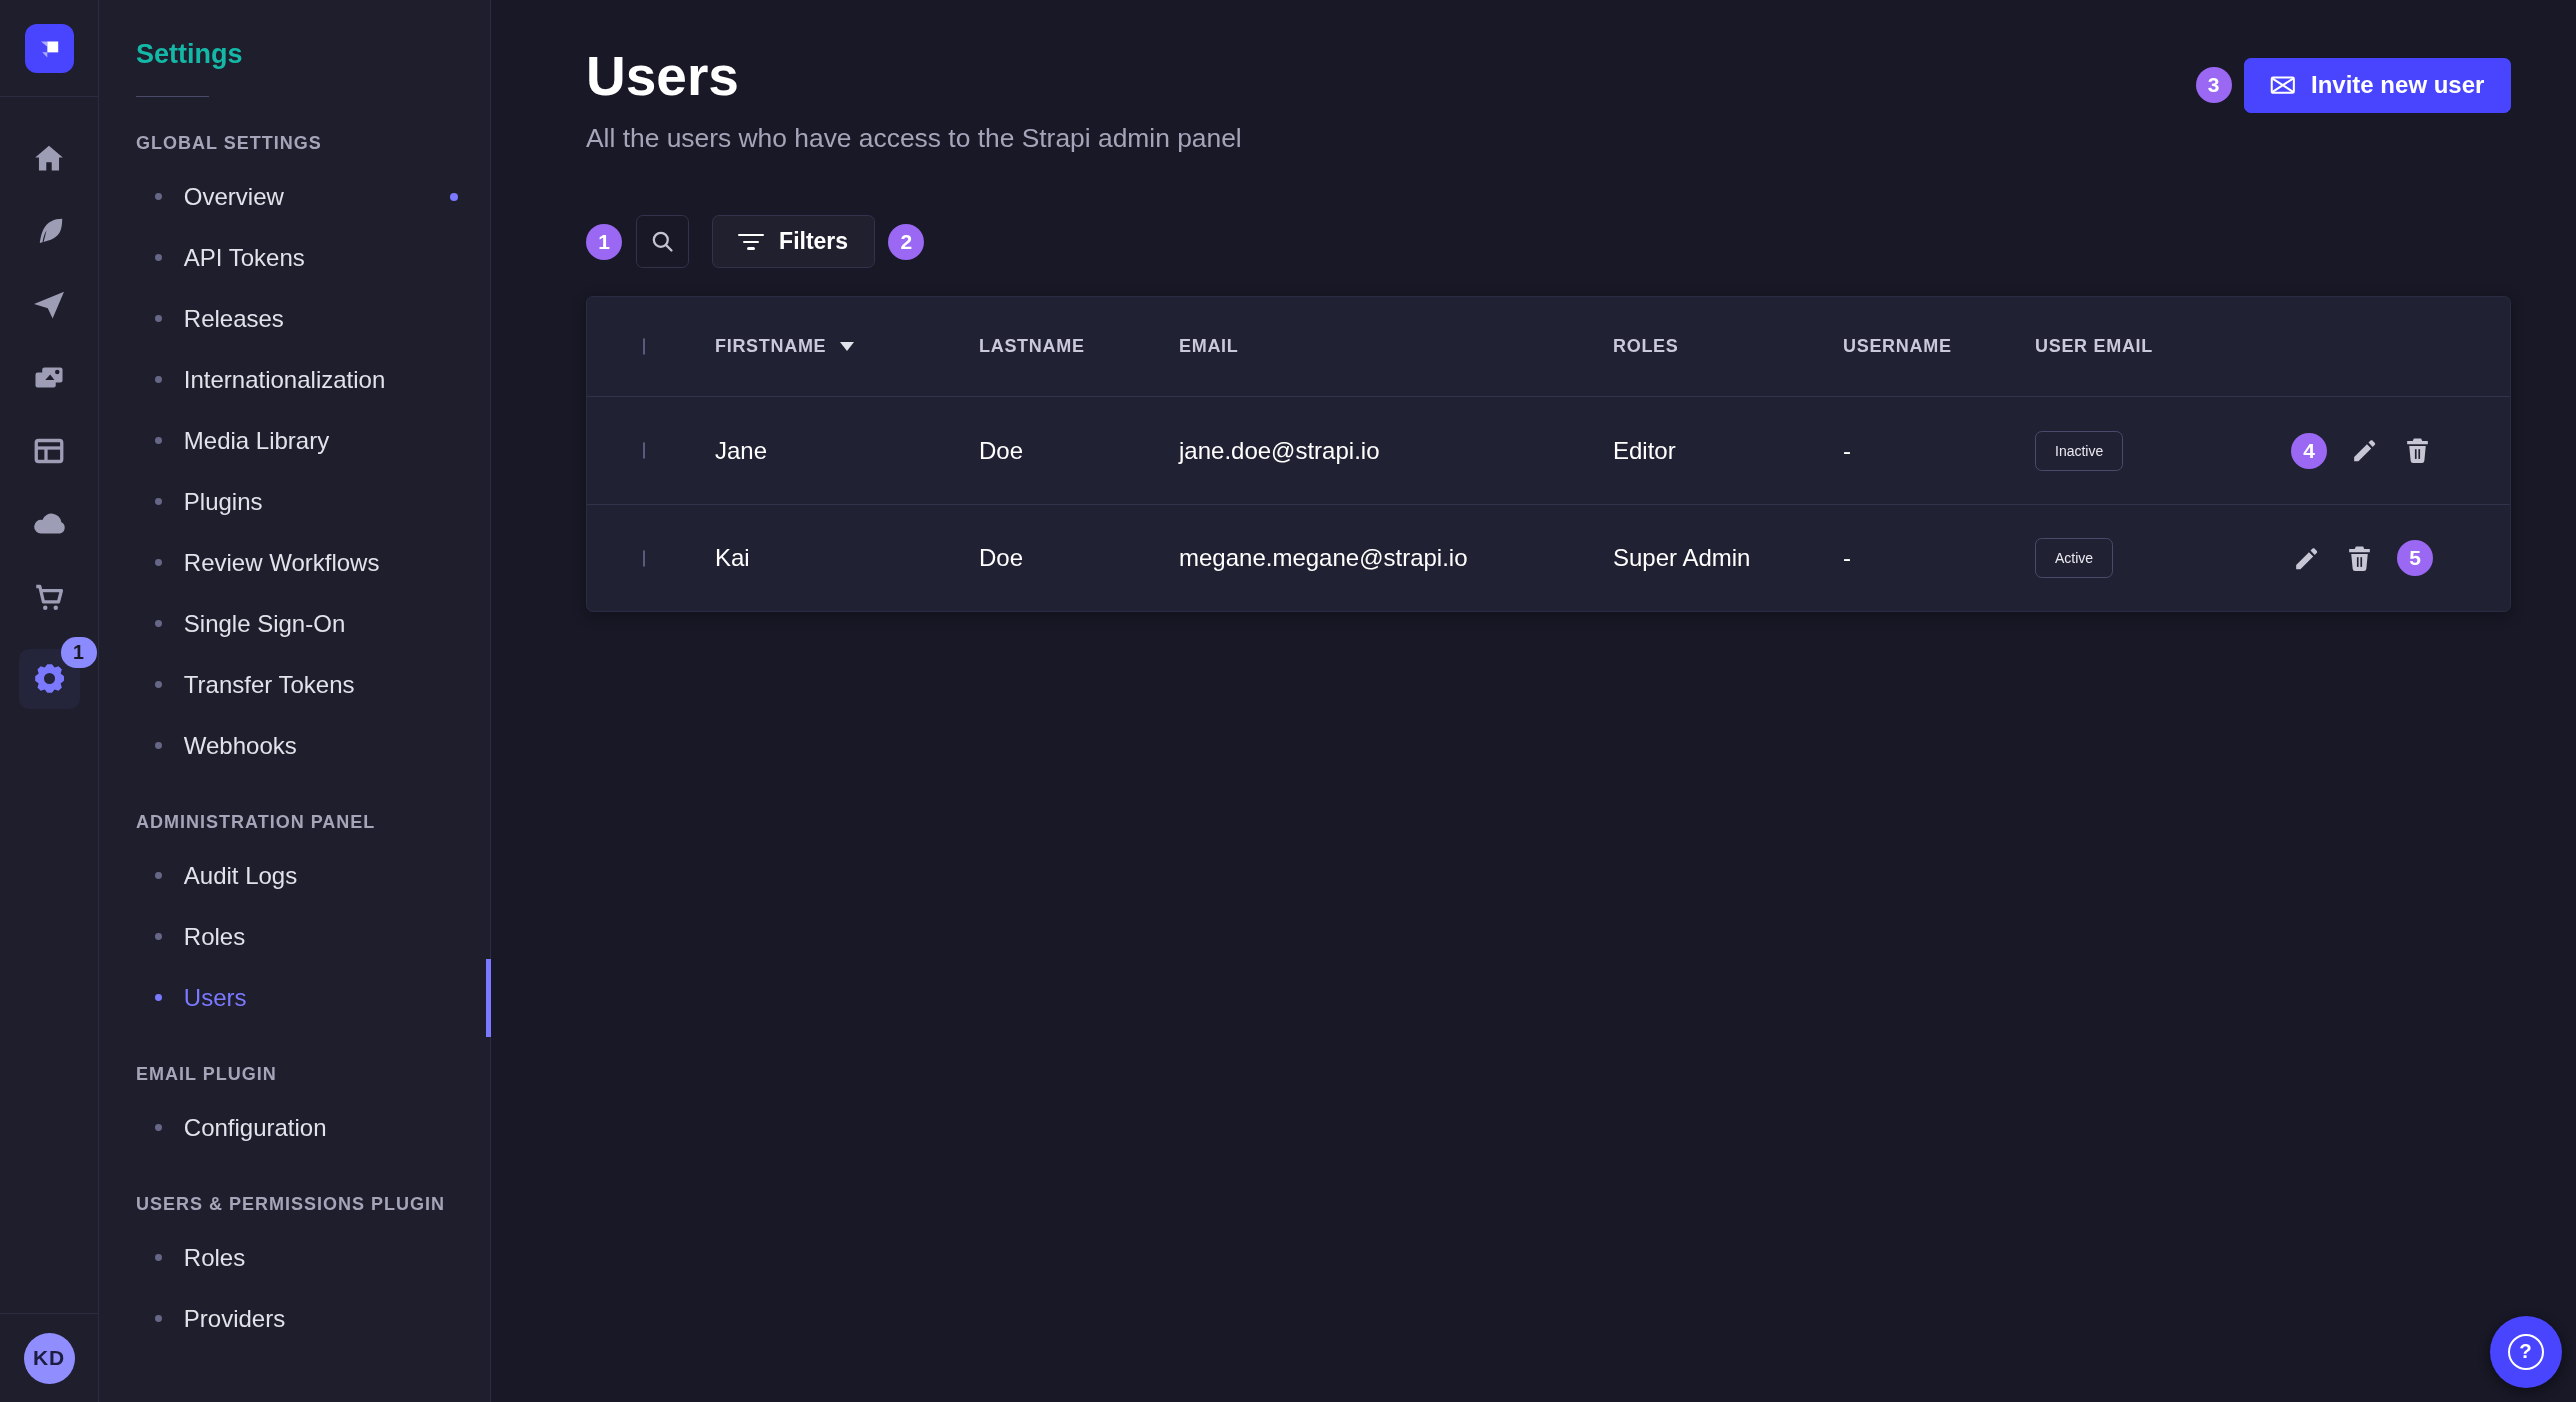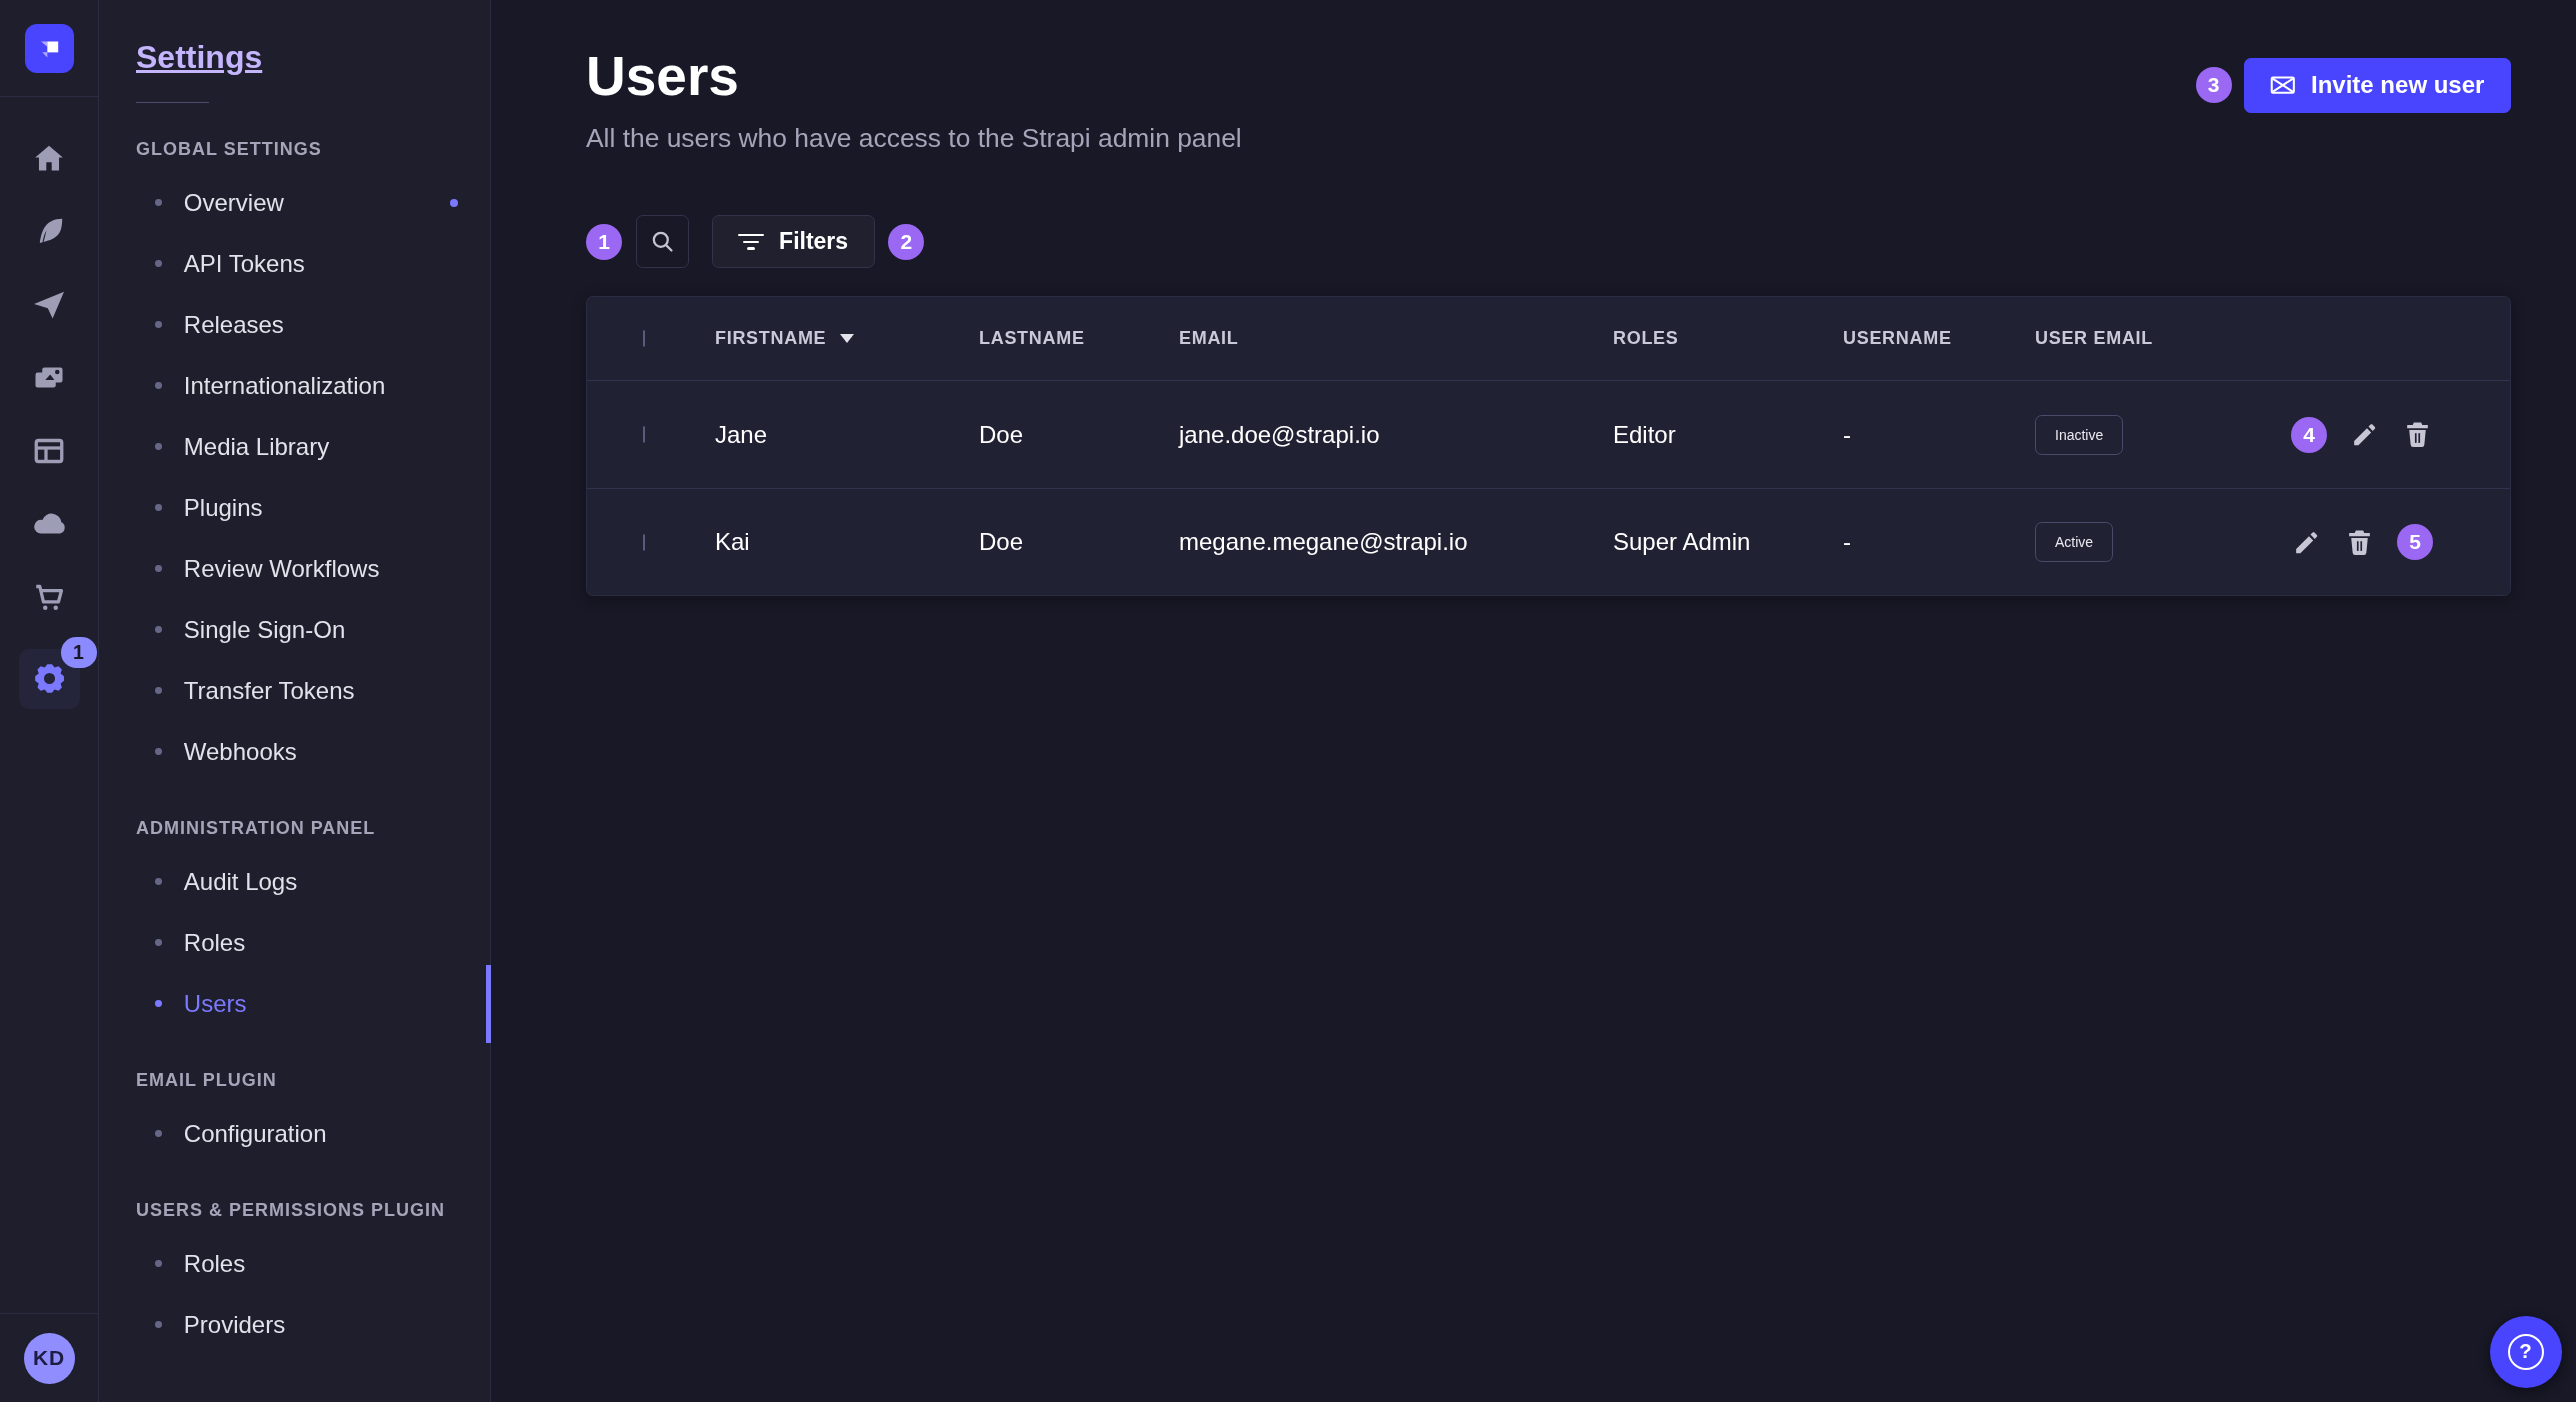--- a/index.html
+++ b/index.html
@@ -17,21 +17,21 @@
   .rail-btn svg { width:36px; height:36px; fill:#9d9db5; }
   .rail-btn svg.stroked { fill:none; stroke:#9d9db5; }
   .gear-tile { width:61px; height:60px; margin-top:15.3px; border-radius:10.2px; background:#24243a; position:relative; cursor:pointer; }
   .gear-tile svg { width:37px; height:37px; fill:#7b79ff; }
   .gear-badge { position:absolute; top:-12px; right:-17px; min-width:36px; height:31px; padding:0 8.5px; border-radius:15.3px; background:#8c8aff; color:#181826; font-size:19.6px; font-weight:700; }
   .rail-footer { margin-top:auto; width:100%; height:89px; border-top:0.9px solid #2b2b44; }
   .avatar { width:51px; height:51px; border-radius:50%; background:#908eff; color:#1d1d42; font-size:21px; font-weight:700; letter-spacing:0.9px; cursor:pointer; }
 
   
   .subnav { width:392px; flex:0 0 392px; background:#1e1e2d; border-right:0.9px solid #2b2b44; padding-top:39px; position:relative; }
-  .subnav-title { font-size:32px; font-weight:700; margin-left:37px; color:#c4b5fd;text-decoration:underline; }
+  .subnav-title { font-size:27px; font-weight:700; margin-left:37px; color:#14b8a6; }
   .subnav-divider { width:73px; height:1.7px; background:#4a4a6a; margin:25.6px 0 12px 37px; }
   .section-label { margin:36px 0 12px 37px; font-size:18px; font-weight:700; letter-spacing:1px; color:#a5a5ba; }
   .nav-item { height:61px; display:flex; align-items:center; padding-left:56px; gap:22px; font-size:24px; color:#e2e2ea; cursor:pointer; position:relative; }
   .bullet { width:6.8px; height:6.8px; border-radius:50%; background:#666687; flex:0 0 auto; }
   .nav-item.active { color:#7b79ff; }
   .nav-item.active .bullet { background:#7b79ff; }
   .active-bar { position:absolute; right:-0.9px; top:-8.5px; bottom:-8.5px; width:5.1px; background:#7b79ff; }
   .item-dot { margin-left:auto; margin-right:32px; width:8.5px; height:8.5px; border-radius:50%; background:#7b79ff; }
 
   
@@ -47,21 +47,21 @@
   .toolbar { margin-top:61px; display:flex; align-items:center; gap:8.5px; }
   .icon-btn { width:53px; height:53px; border-radius:6.8px; border:0.9px solid #32324d; background:transparent; cursor:pointer; margin-left:5.1px; }
   .filters-btn { height:53px; margin-left:14.5px; margin-right:5.1px; padding:0 25.6px; border-radius:6.8px; border:0.9px solid #32324d; background:#20202f; color:#fff; font-size:23px; font-weight:600; gap:15.3px; cursor:pointer; font-family:Liberation Sans, sans-serif; }
   .filter-glyph { display:flex; flex-direction:column; align-items:center; gap:4.3px; }
   .filter-glyph i { display:block; height:2.6px; background:#fff; border-radius:1.7px; }
   .filter-glyph i:nth-child(1){ width:25.6px; } .filter-glyph i:nth-child(2){ width:16px; } .filter-glyph i:nth-child(3){ width:7.7px; }
 
   
   .card { margin-top:28px; background:#212134; border:0.9px solid #2b2b44; border-radius:6.8px; box-shadow:0 3.4px 13.6px rgba(0,0,0,0.25); }
   .trow { display:grid; grid-template-columns:72px 264px 200px 434px 230px 192px 256px 1fr; align-items:center; padding:0 77px 0 56px; }
-  .thead { height:84px; border-bottom:0.9px solid #32324d; }
+  .thead { height:100px; border-bottom:0.9px solid #32324d; }
   .th { font-size:18px; font-weight:700; letter-spacing:0.7px; color:#c9c9d9; }
   .th-sort { display:flex; align-items:center; gap:13.6px; cursor:pointer; }
   .caret-down { width:0; height:0; border-left:7.7px solid transparent; border-right:7.7px solid transparent; border-top:9.4px solid #e3e3ee; }
   .tbody-row { height:107px; }
   .tbody-row + .tbody-row { border-top:0.9px solid #32324d; }
   .td { font-size:24px; color:#ffffff; }
   .checkbox { width:34px; height:34px; border:1.7px solid #5a5a7d; border-radius:6.8px; background:transparent; cursor:pointer; }
   .status-badge { display:inline-flex; align-items:center; padding:11px 19px; border:0.9px solid #4a4a6a; border-radius:6.8px; font-size:14px; color:#eaeaf0; }
   .actions { display:flex; justify-content:flex-end; align-items:center; gap:22px; }
   .action-icon { width:31px; height:31px; cursor:pointer; }

